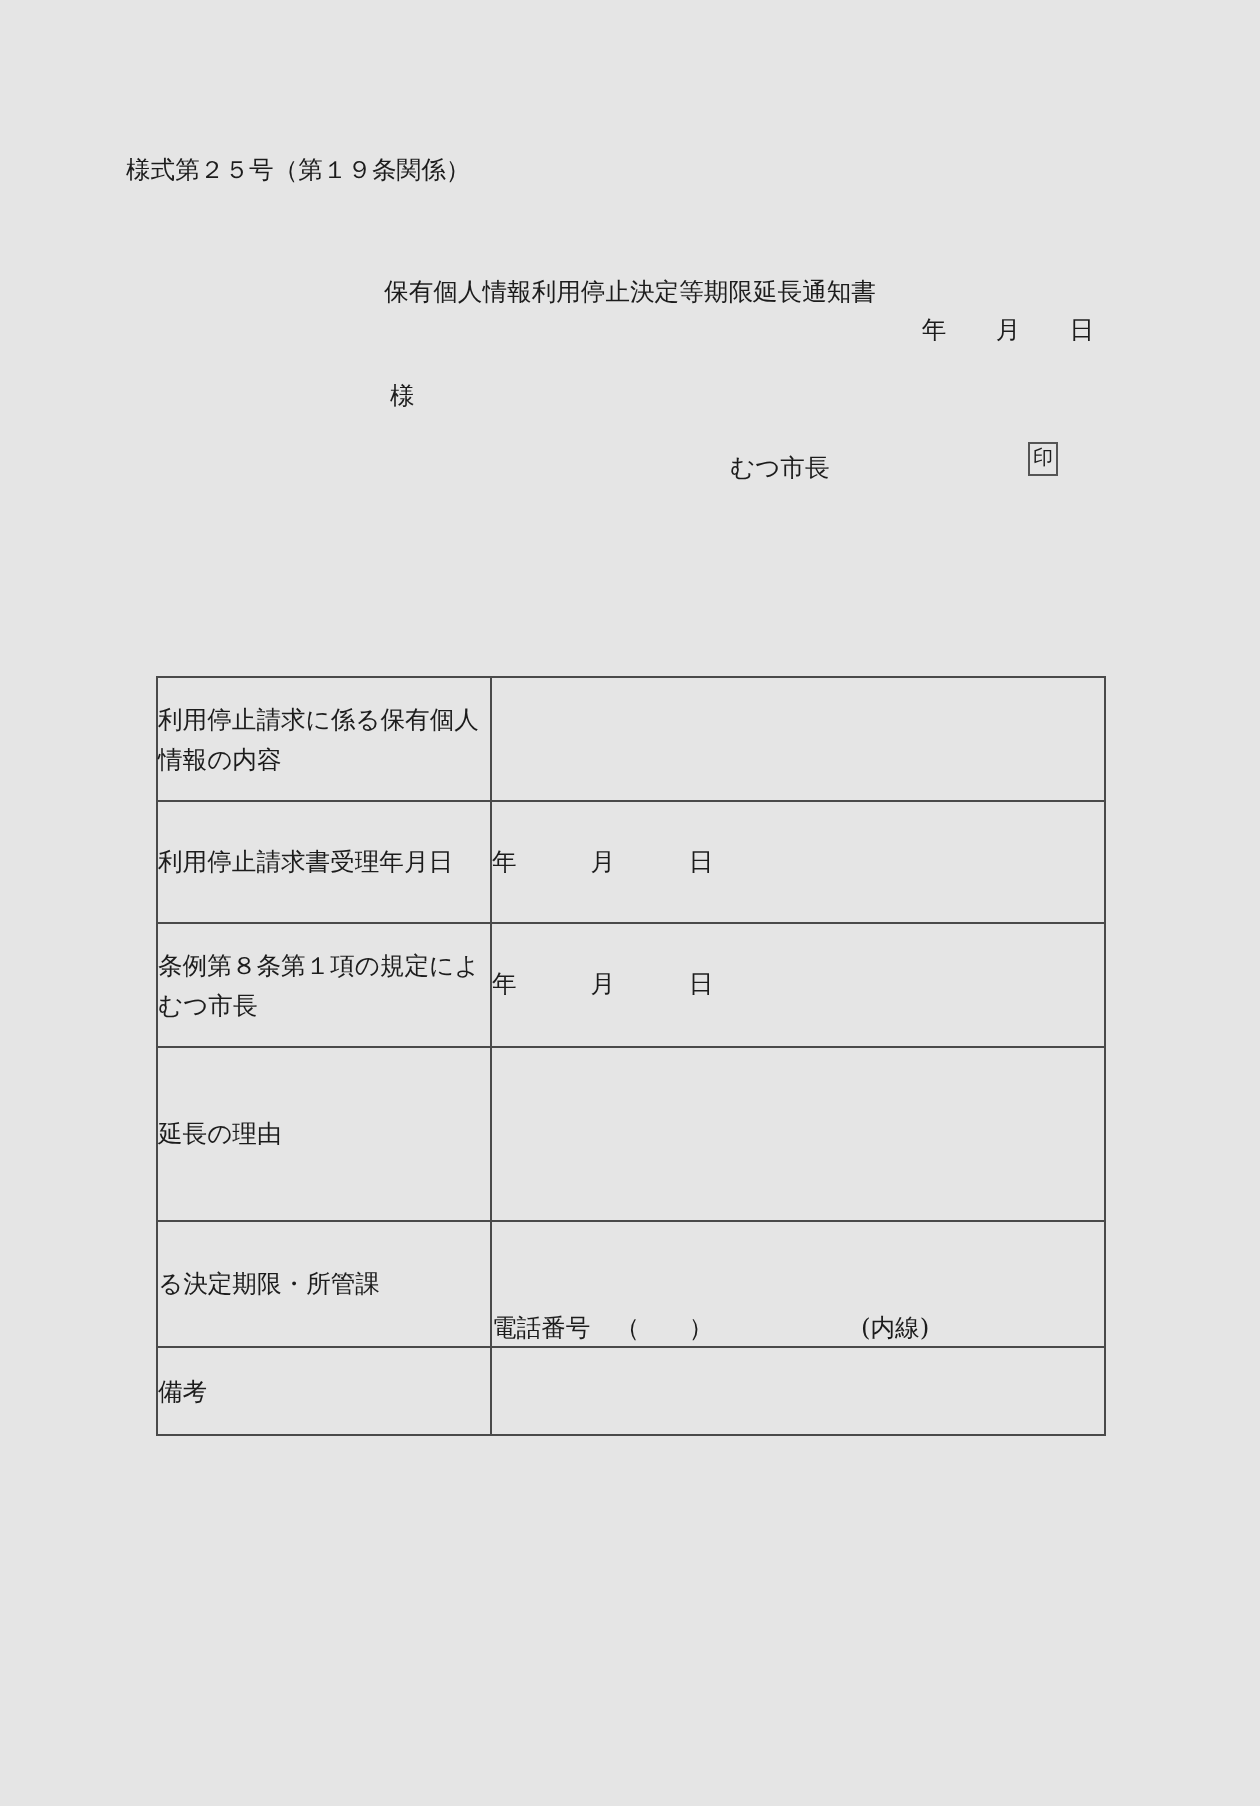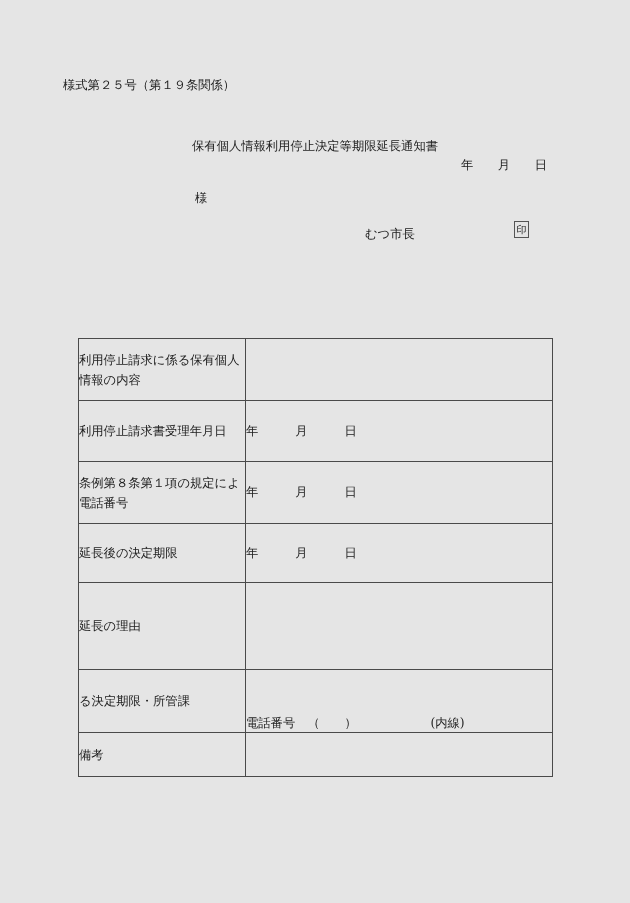--- a/index.html
+++ b/index.html
@@ -136,25 +136,21 @@
         <td class="label-cell">利用停止請求に係る保有個人
 情報の内容</td>
         <td class="value-cell"></td>
       </tr>
       <tr class="row-h2">
         <td class="label-cell">利用停止請求書受理年月日</td>
         <td class="value-cell date-val">年　　　月　　　日</td>
       </tr>
       <tr class="row-h3">
         <td class="label-cell">条例第８条第１項の規定によ
-電話番号</td>
-        <td class="value-cell date-val">年　　　月　　　日</td>
-      </tr>
-      <tr class="row-h4">
-        <td class="label-cell">延長後の決定期限</td>
+むつ市長</td>
         <td class="value-cell date-val">年　　　月　　　日</td>
       </tr>
       <tr class="row-h5">
         <td class="label-cell">延長の理由</td>
         <td class="value-cell"></td>
       </tr>
       <tr class="row-h6">
         <td class="label-cell">る決定期限・所管課</td>
         <td class="phone-cell">電話番号　（　　）　　　　　　(内線)</td>
       </tr>

